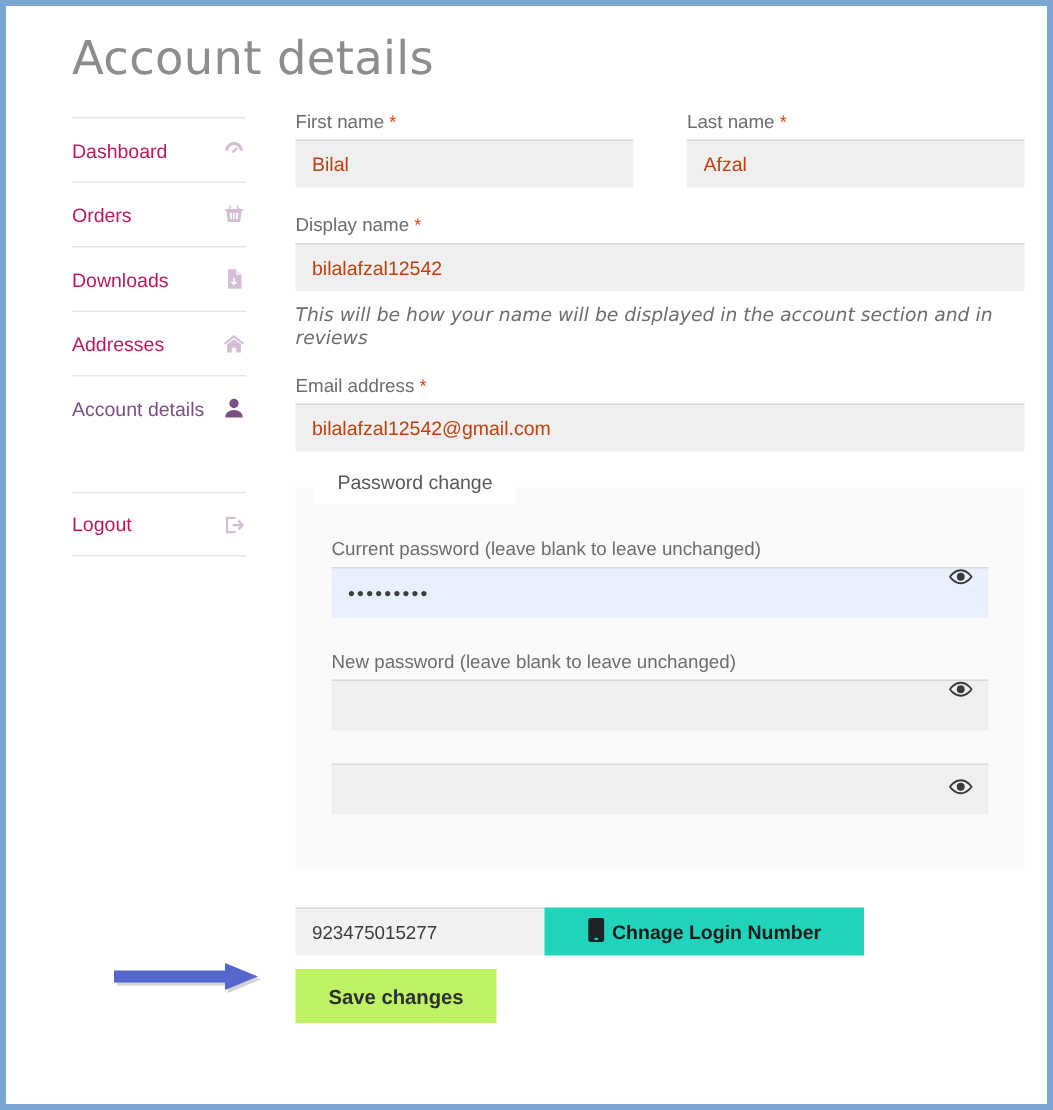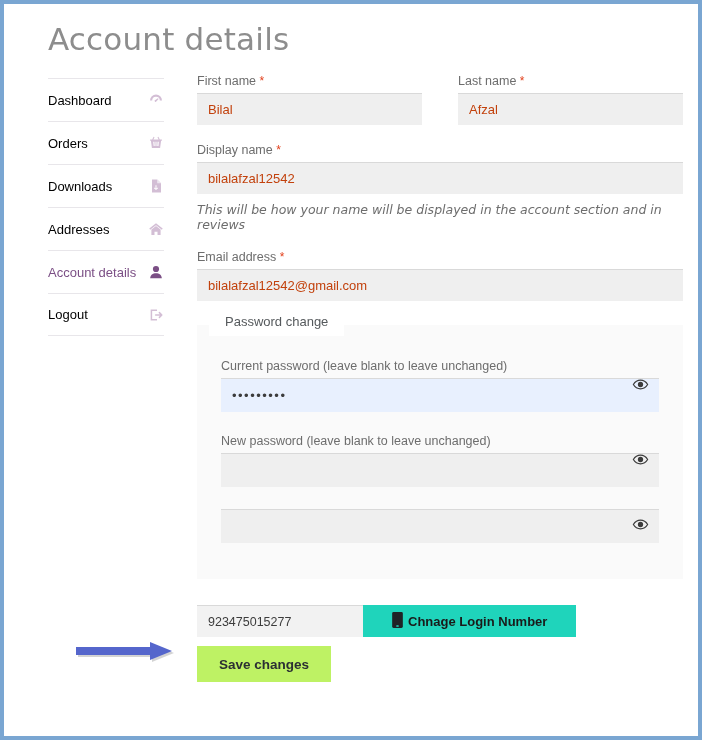--- a/index.html
+++ b/index.html
@@ -40,24 +40,24 @@
     top: 74px;
     width: 116px;
   }
   .nav-item {
     position: relative;
     display: flex;
     align-items: center;
     justify-content: space-between;
     height: 43px;
     border-top: 1px solid #e8e6ea;
-    color: #000000;
-    font-size: 13px;
-  }
-  .nav-item:last-child { border-bottom: 1px solid #e8e6ea; }
+    color: #be185d;
+    font-size: 13px;
+  }
+  .nav-item:last-child { border-bottom: 1px solid #e8e6ea; margin-top: 35px; }
   .nav-item .nav-label { line-height: 1; }
   .nav-item.active { color: #7b4f85; }
   .nav-icon { display: inline-flex; align-items: center; justify-content: center; width: 16px; height: 16px; opacity: .55; }
   .nav-item.active .nav-icon { opacity: 1; }
   .nav-icon svg { display: block; }
 
   
   .form-area {
     position: absolute;
     left: 193px;

